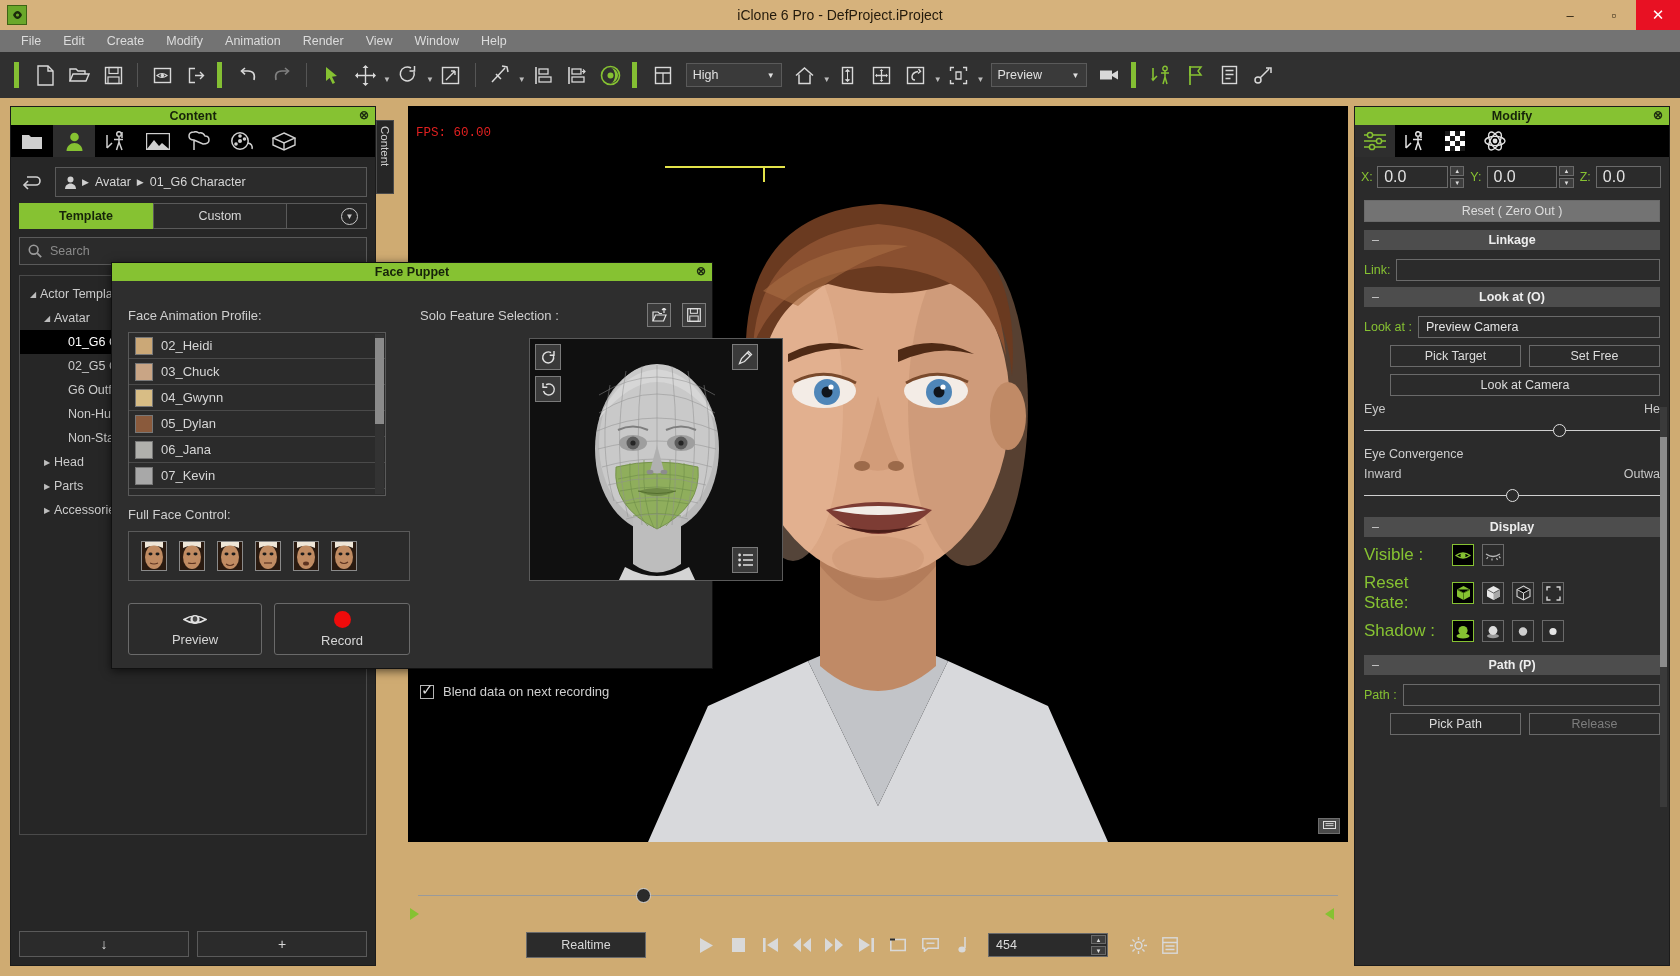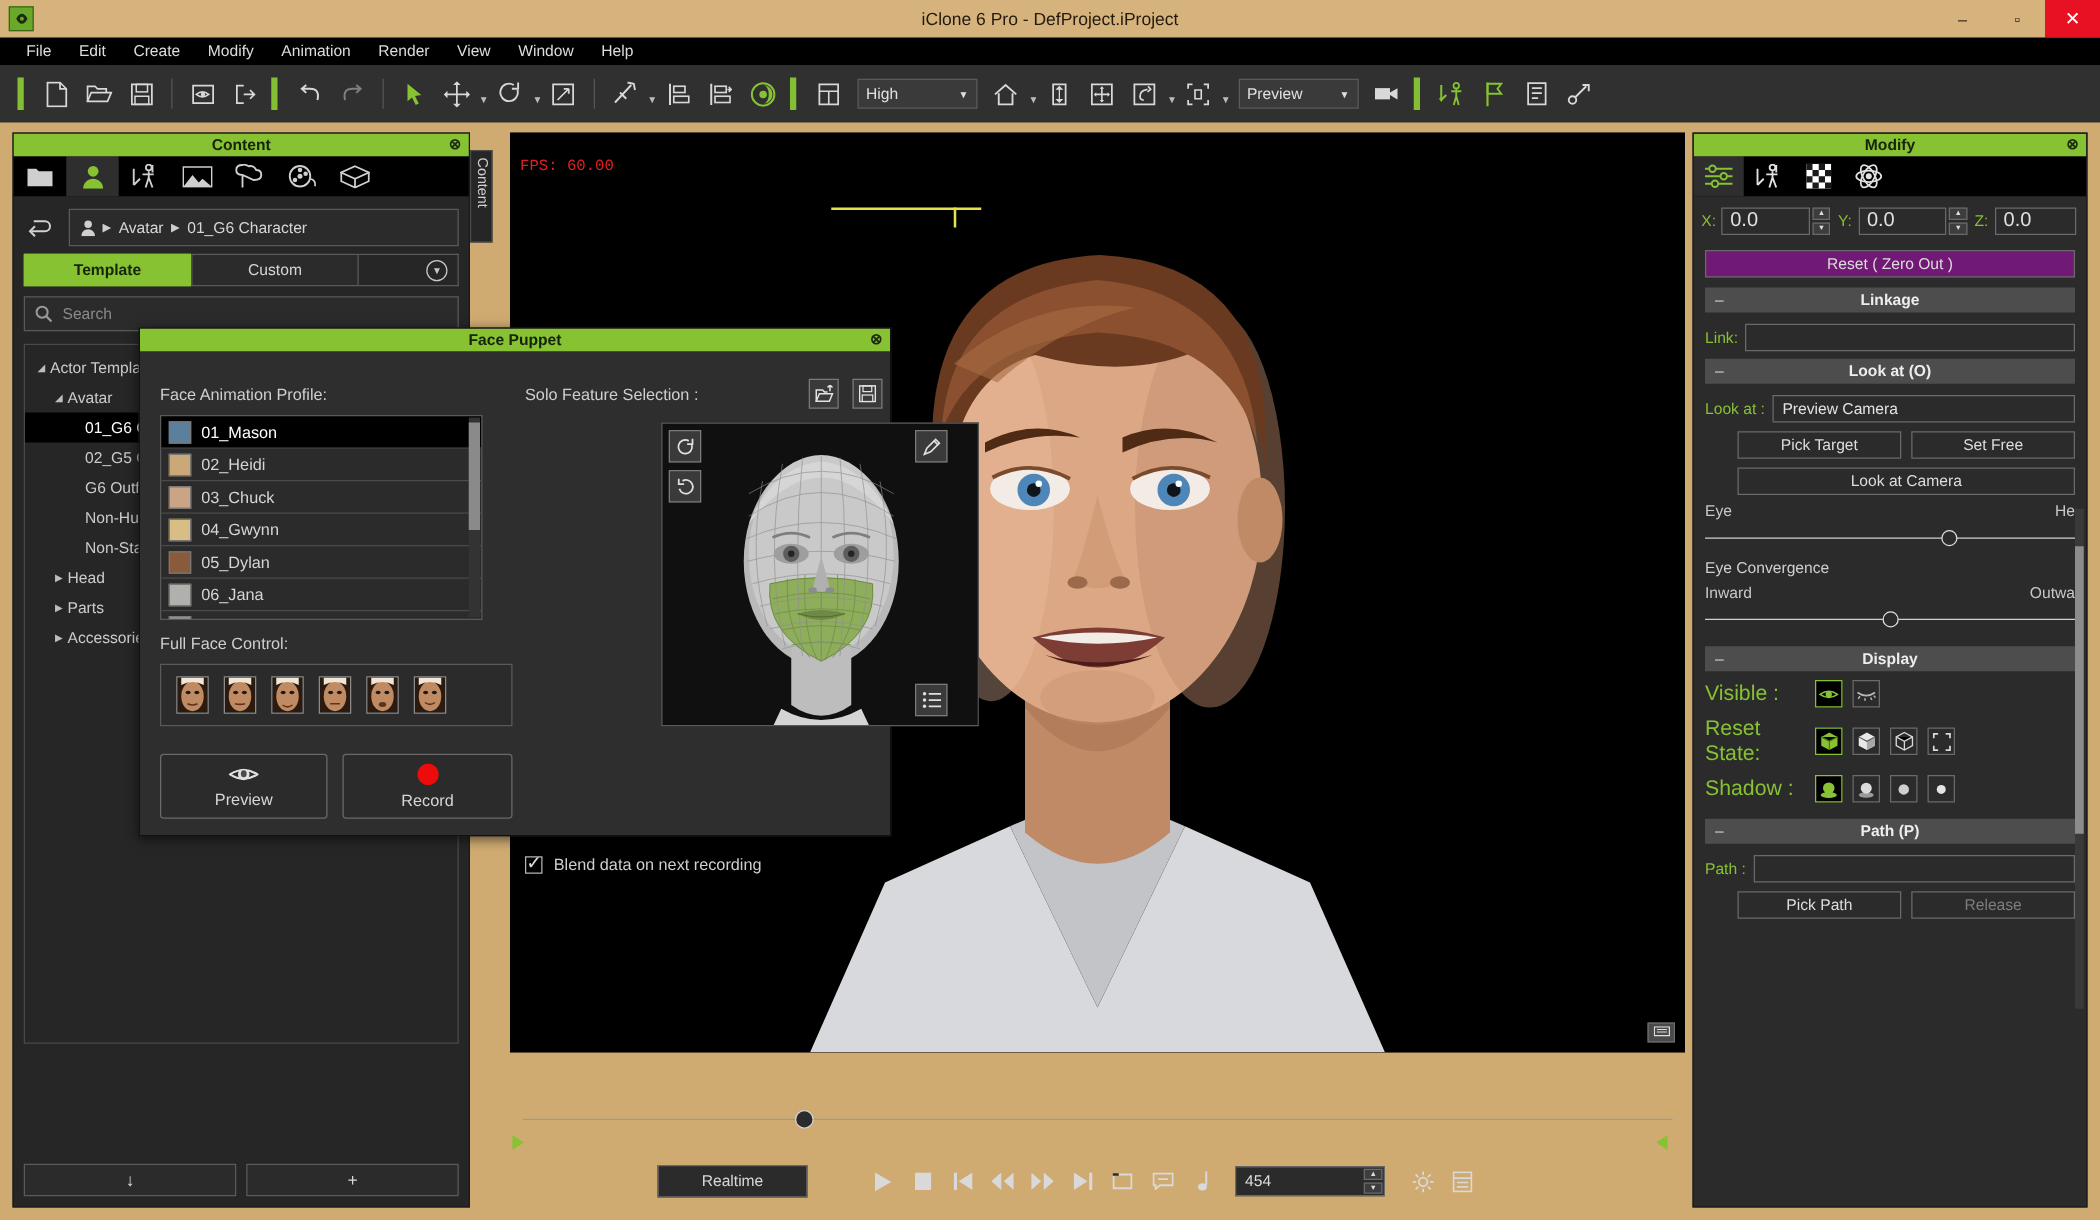--- a/index.html
+++ b/index.html
@@ -26,21 +26,21 @@
     font-size:14px; color:#231a0c; font-weight:400;
   }
   .win-btns { position:absolute; right:0; top:0; height:30px; display:flex; }
   .win-btn { width:44px; height:30px; display:flex; align-items:center; justify-content:center;
     color:#2a2010; font-size:13px; }
   .win-btn.close { background:#e81123; color:#fff; font-size:15px; }
 
   
   .menubar {
     position:absolute; left:0; top:30px; width:1680px; height:22px;
-    background:#000000; display:flex; align-items:center; padding-left:10px;
+    background:#737373; display:flex; align-items:center; padding-left:10px;
   }
   .menu-item { padding:0 11px; line-height:22px; font-size:12.5px; color:#dcdcdc; }
 
   
   .toolbar {
     position:absolute; left:0; top:52px; width:1680px; height:46px;
     background:#303030; display:flex; align-items:center; padding-left:10px; gap:0;
   }
   .gbar { width:5px; height:26px; background:#84bf33; margin:0 9px 0 4px; }
   .tb-ico {
@@ -180,21 +180,21 @@
   .num-field {
     height:22px; width:74px; background:#2b2b2b; border:1px solid #6a6a6a;
     display:flex; align-items:center; padding-left:6px; color:#e2e2e2; font-size:16px;
     position:relative; margin-right:2px;
   }
   .spin2 { width:15px; height:22px; display:flex; flex-direction:column;
     justify-content:space-between; margin-right:6px; }
   .spin2 div { height:10px; background:#3d3d3d; border:1px solid #6a6a6a;
     display:flex; align-items:center; justify-content:center; font-size:6px; color:#ddd; }
   .wide-btn {
-    margin:8px 9px; height:22px; border:1px solid #6a6a6a; background:#701a75;
+    margin:8px 9px; height:22px; border:1px solid #6a6a6a; background:#737373;
     display:flex; align-items:center; justify-content:center; color:#dcdcdc; font-size:12.5px;
   }
   .sect-head {
     margin:6px 9px 0 9px; height:20px; background:#4d4d4d; position:relative;
     display:flex; align-items:center; justify-content:center;
     color:#ededed; font-weight:bold; font-size:12.5px;
   }
   .sect-head .minus { position:absolute; left:8px; color:#d2d2d2; font-weight:normal; }
   .fld-row { display:flex; align-items:center; padding:9px 9px 0 9px; gap:6px; }
   .fld-lbl { color:#86c232; font-size:12.5px; white-space:nowrap; }
@@ -985,24 +985,20 @@
       </div>
       <div class="hdr-ico" style="left:570px; top:22px;">
         <svg width="14" height="14" viewBox="0 0 14 14">
             <rect x="0.7" y="0.7" width="12.6" height="12.6" fill="none" stroke="#e2e2e2" stroke-width="1.2"></rect>
             <rect x="3.4" y="0.7" width="7" height="4.6" fill="none" stroke="#e2e2e2" stroke-width="1"></rect>
             <rect x="2.8" y="8" width="8.4" height="5.3" fill="none" stroke="#e2e2e2" stroke-width="1"></rect>
           </svg>
       </div>
 
       <div class="prof-list">
-        <div class="prof-row sel">
-          <span class="thumb" style="background:#5d7f9e"></span>
-          <span>01_Mason</span>
-        </div>
         <div class="prof-row">
           <span class="thumb" style="background:#cba877"></span>
           <span>02_Heidi</span>
         </div>
         <div class="prof-row">
           <span class="thumb" style="background:#c9a585"></span>
           <span>03_Chuck</span>
         </div>
         <div class="prof-row">
           <span class="thumb" style="background:#d8bd85"></span>

